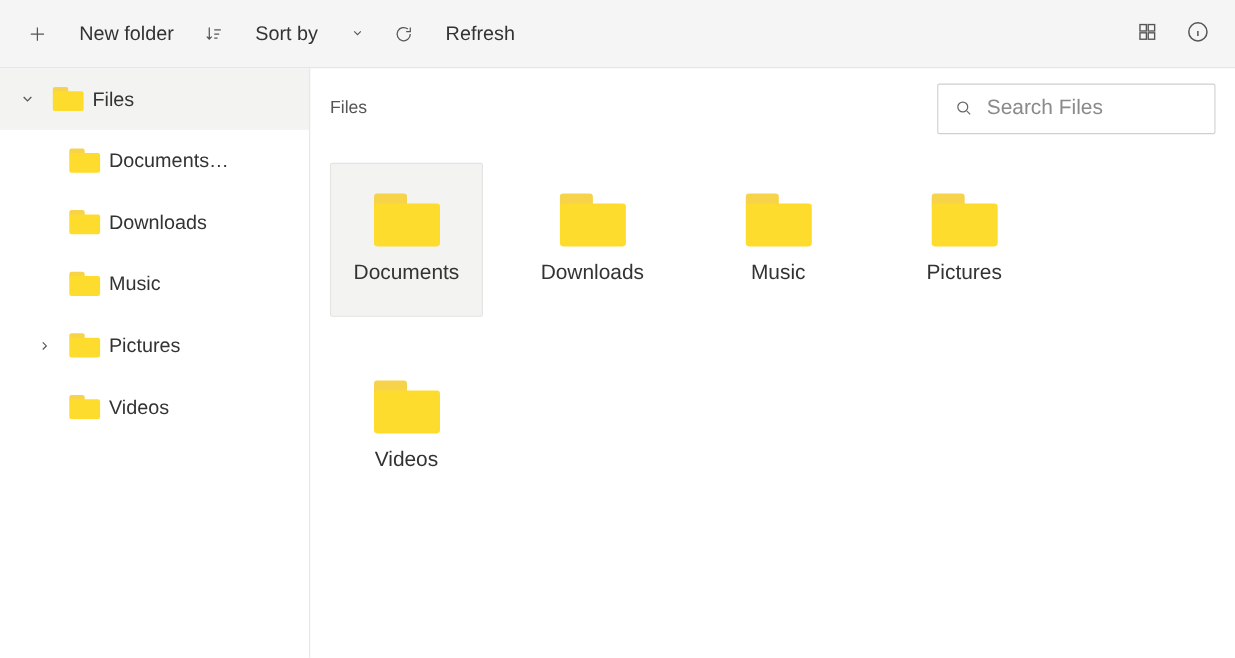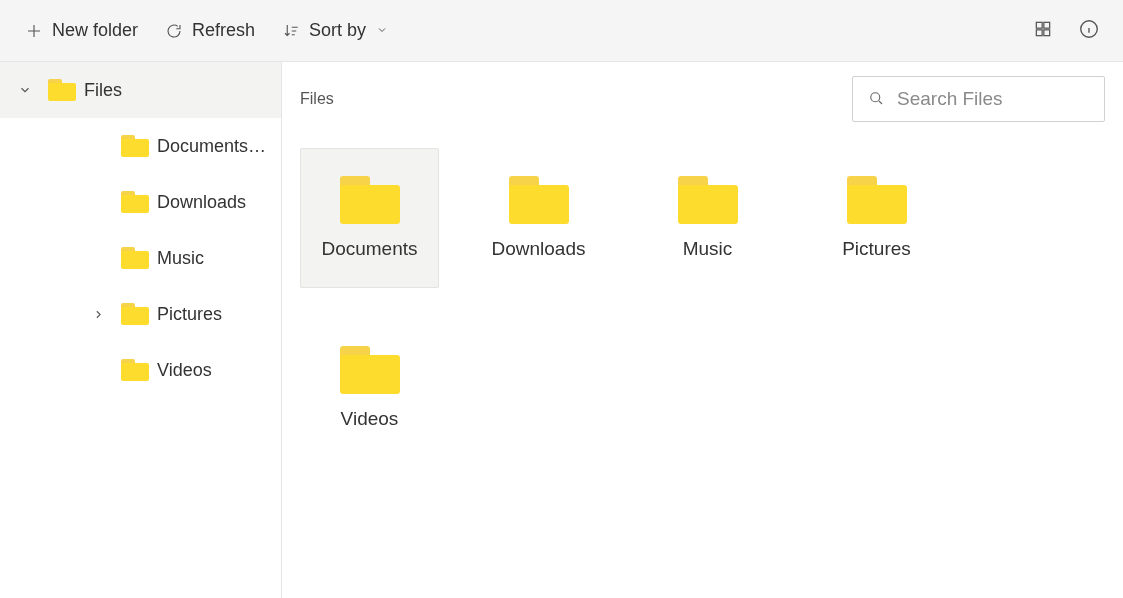--- a/index.html
+++ b/index.html
@@ -17,21 +17,21 @@
   background: #f5f5f5;
   border-bottom: 1px solid #e5e5e5;
   display: flex;
   align-items: center;
   padding: 0 14px;
   gap: 6px;
 }
 .toolbar-btn {
   display: inline-flex;
   align-items: center;
-  gap: 8px;
+  gap: 28px;
   padding: 8px 10px;
   border: none;
   background: transparent;
   font-size: 18px;
   color: #333;
   cursor: pointer;
   border-radius: 4px;
 }
 .toolbar-btn .ic { display: inline-flex; width: 20px; height: 20px; align-items:center; justify-content:center; }
 .toolbar-spacer { flex: 1; }
@@ -54,21 +54,21 @@
 .tree-item {
   display:flex; align-items:center;
   height: 56px;
   padding-left: 10px;
   gap: 8px;
   cursor:pointer;
   font-size: 18px;
   color:#333;
 }
 .tree-root { background:#f3f3f1; }
-.tree-child { padding-left: 42px; margin-left: 41px; }
+.tree-child { padding-left: 25px; }
 .tree-child .expand-slot { width:30px; display:inline-flex; justify-content:center; }
 .tree-root .expand-slot { width:30px; display:inline-flex; justify-content:center; }
 .folder-ic {
   width:28px; height:22px; position:relative; flex-shrink:0;
 }
 .folder-ic::before {
   content:""; position:absolute; top:0; left:0;
   width:14px; height:6px; background:#f7d34a;
   border-radius:2px 2px 0 0;
 }
@@ -139,38 +139,38 @@
           <path d="M12 4v16M4 12h16"></path>
         </svg>
     </span>
     <span>New folder</span>
   </button>
 
 
   <button class="toolbar-btn">
     <span class="ic">
       <svg width="18" height="18" viewBox="0 0 24 24" stroke-width="1.5">
-          <path d="M20 12a8 8 0 1 1-3-6.2M20 4v5h-5"></path>
-        </svg>
-    </span>
-    <span>Refresh</span>
-  </button>
-
-  <button class="toolbar-btn">
-    <span class="ic">
-      <svg width="18" height="18" viewBox="0 0 24 24" stroke-width="1.5">
           <path d="M7 4v14M4 15l3 3 3-3M13 7h8M13 12h6M13 17h4"></path>
         </svg>
     </span>
     <span>Sort by</span>
     <span class="chev-small">
       <svg width="12" height="12" viewBox="0 0 24 24" stroke-width="2">
           <path d="M6 9l6 6 6-6"></path>
         </svg>
     </span>
+  </button>
+
+  <button class="toolbar-btn">
+    <span class="ic">
+      <svg width="18" height="18" viewBox="0 0 24 24" stroke-width="1.5">
+          <path d="M20 12a8 8 0 1 1-3-6.2M20 4v5h-5"></path>
+        </svg>
+    </span>
+    <span>Refresh</span>
   </button>
 
   <div class="toolbar-spacer"></div>
 
   <button class="toolbar-iconbtn">
     <span>
       <svg width="20" height="20" viewBox="0 0 24 24" stroke-width="1.5">
           <rect x="4" y="4" width="7" height="7"></rect>
           <rect x="13" y="4" width="7" height="7"></rect>
           <rect x="4" y="13" width="7" height="7"></rect>

